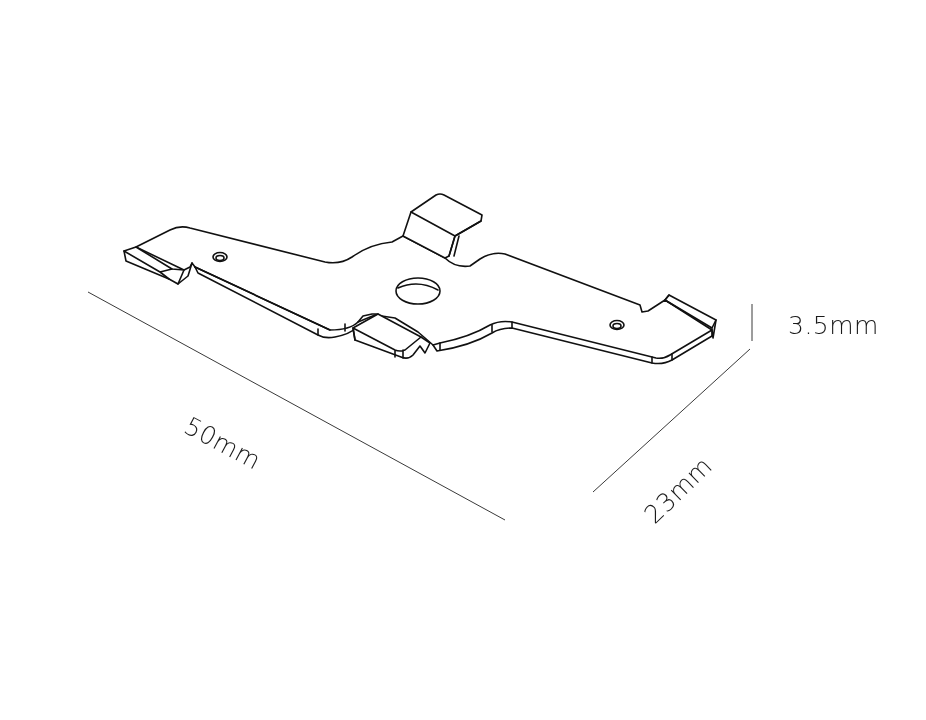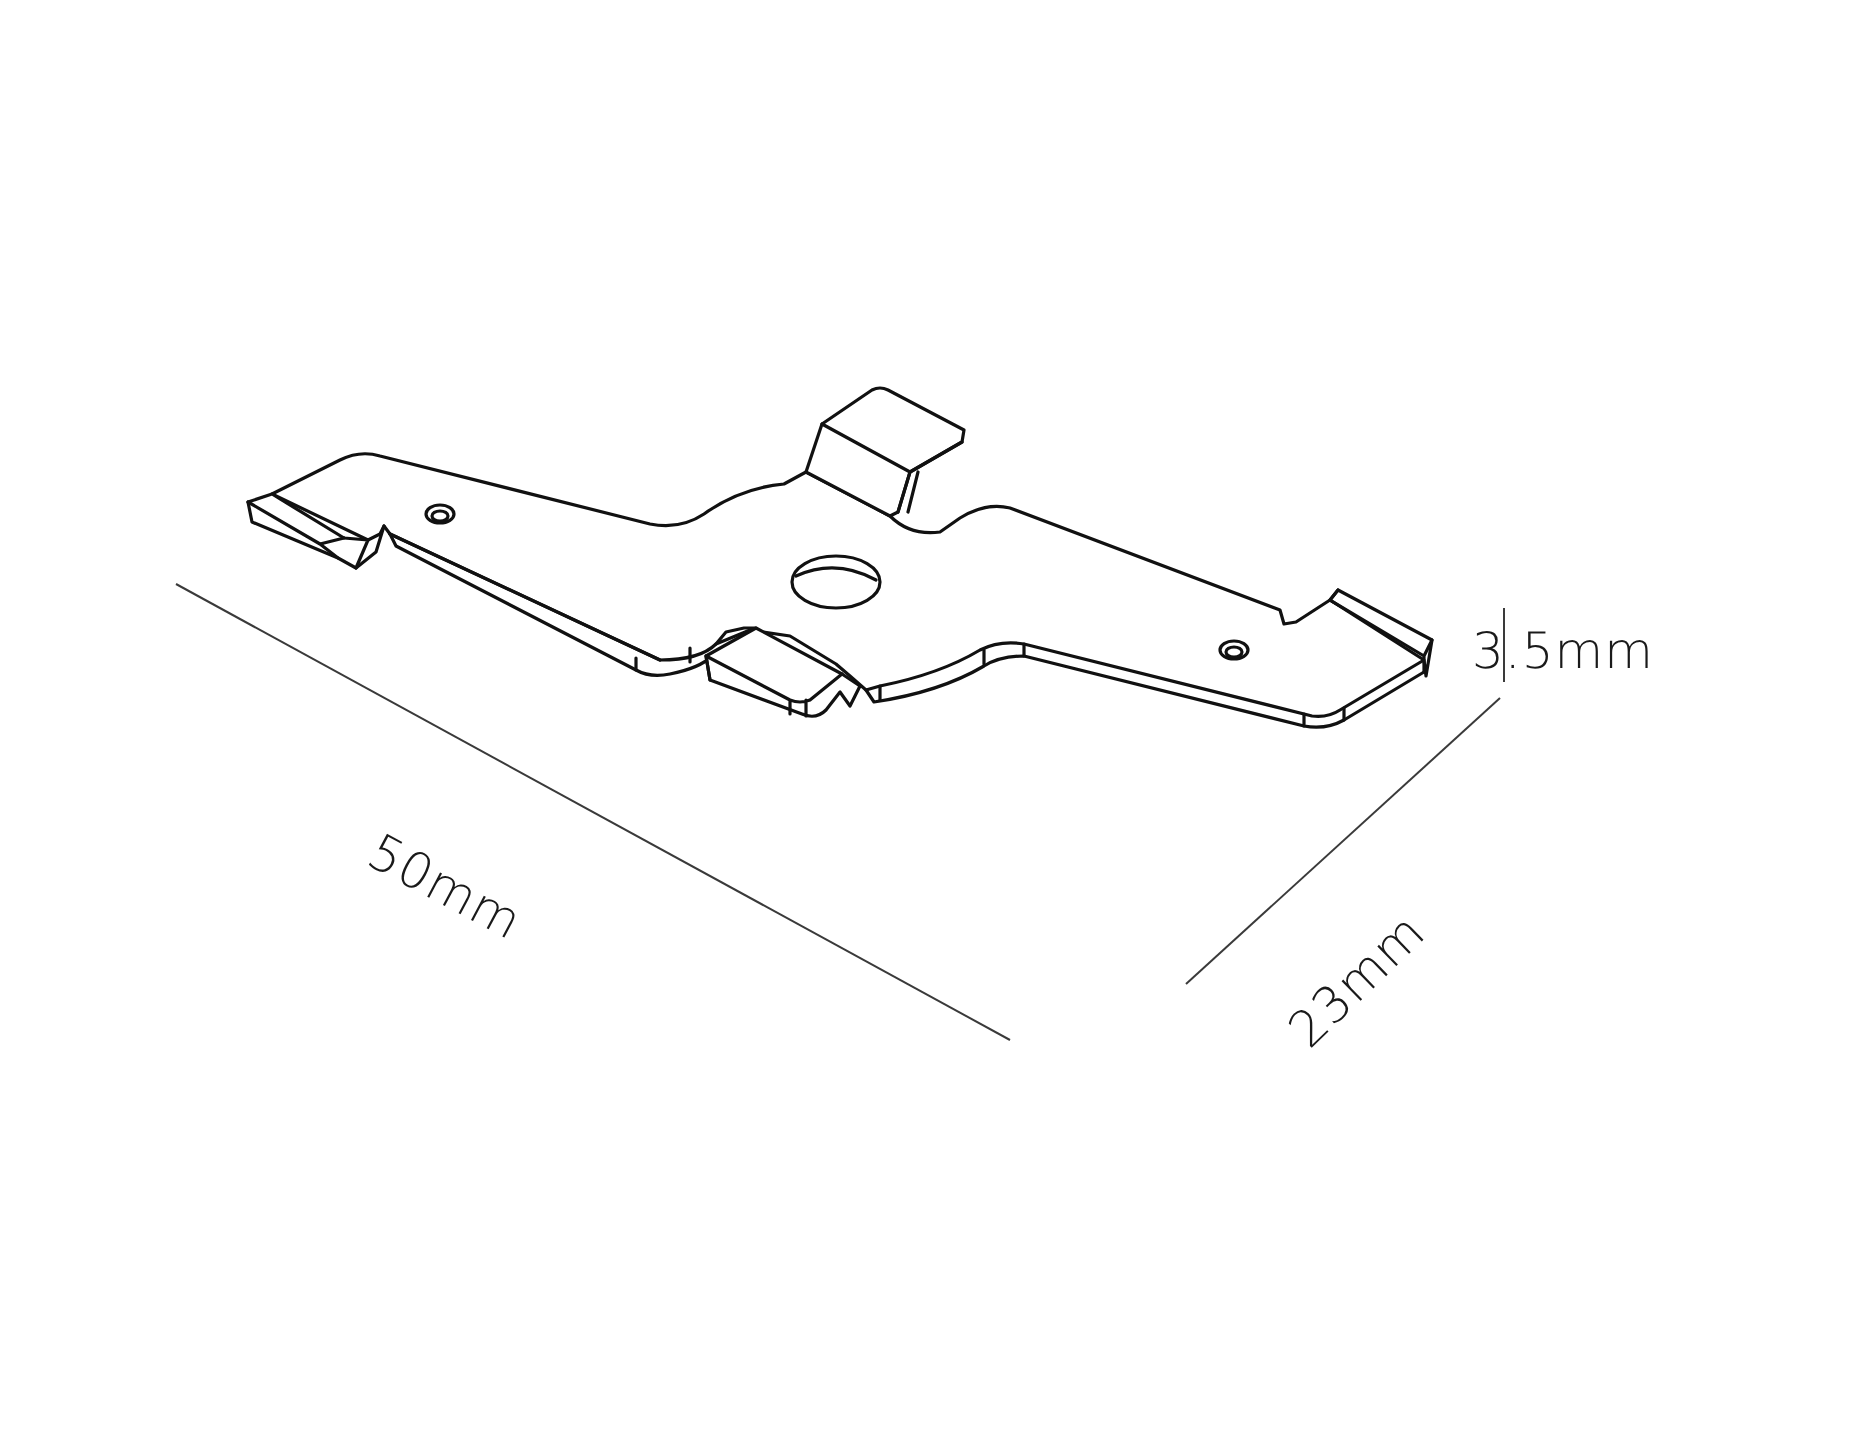--- a/index.html
+++ b/index.html
@@ -55,21 +55,21 @@
       transform-origin: left top;
       transform: rotate(28deg);
     }
     #label-width {
       left: 640px;
       top: 510px;
       transform-origin: left top;
       transform: rotate(-44deg);
     }
     #label-height {
-      left: 736px;
+      left: 788px;
       top: 313px;
     }
   </style>
 </head>
 <body>
 
 <svg id="canvas" viewBox="0 0 926 720" xmlns="http://www.w3.org/2000/svg">
 
   <g>
 

